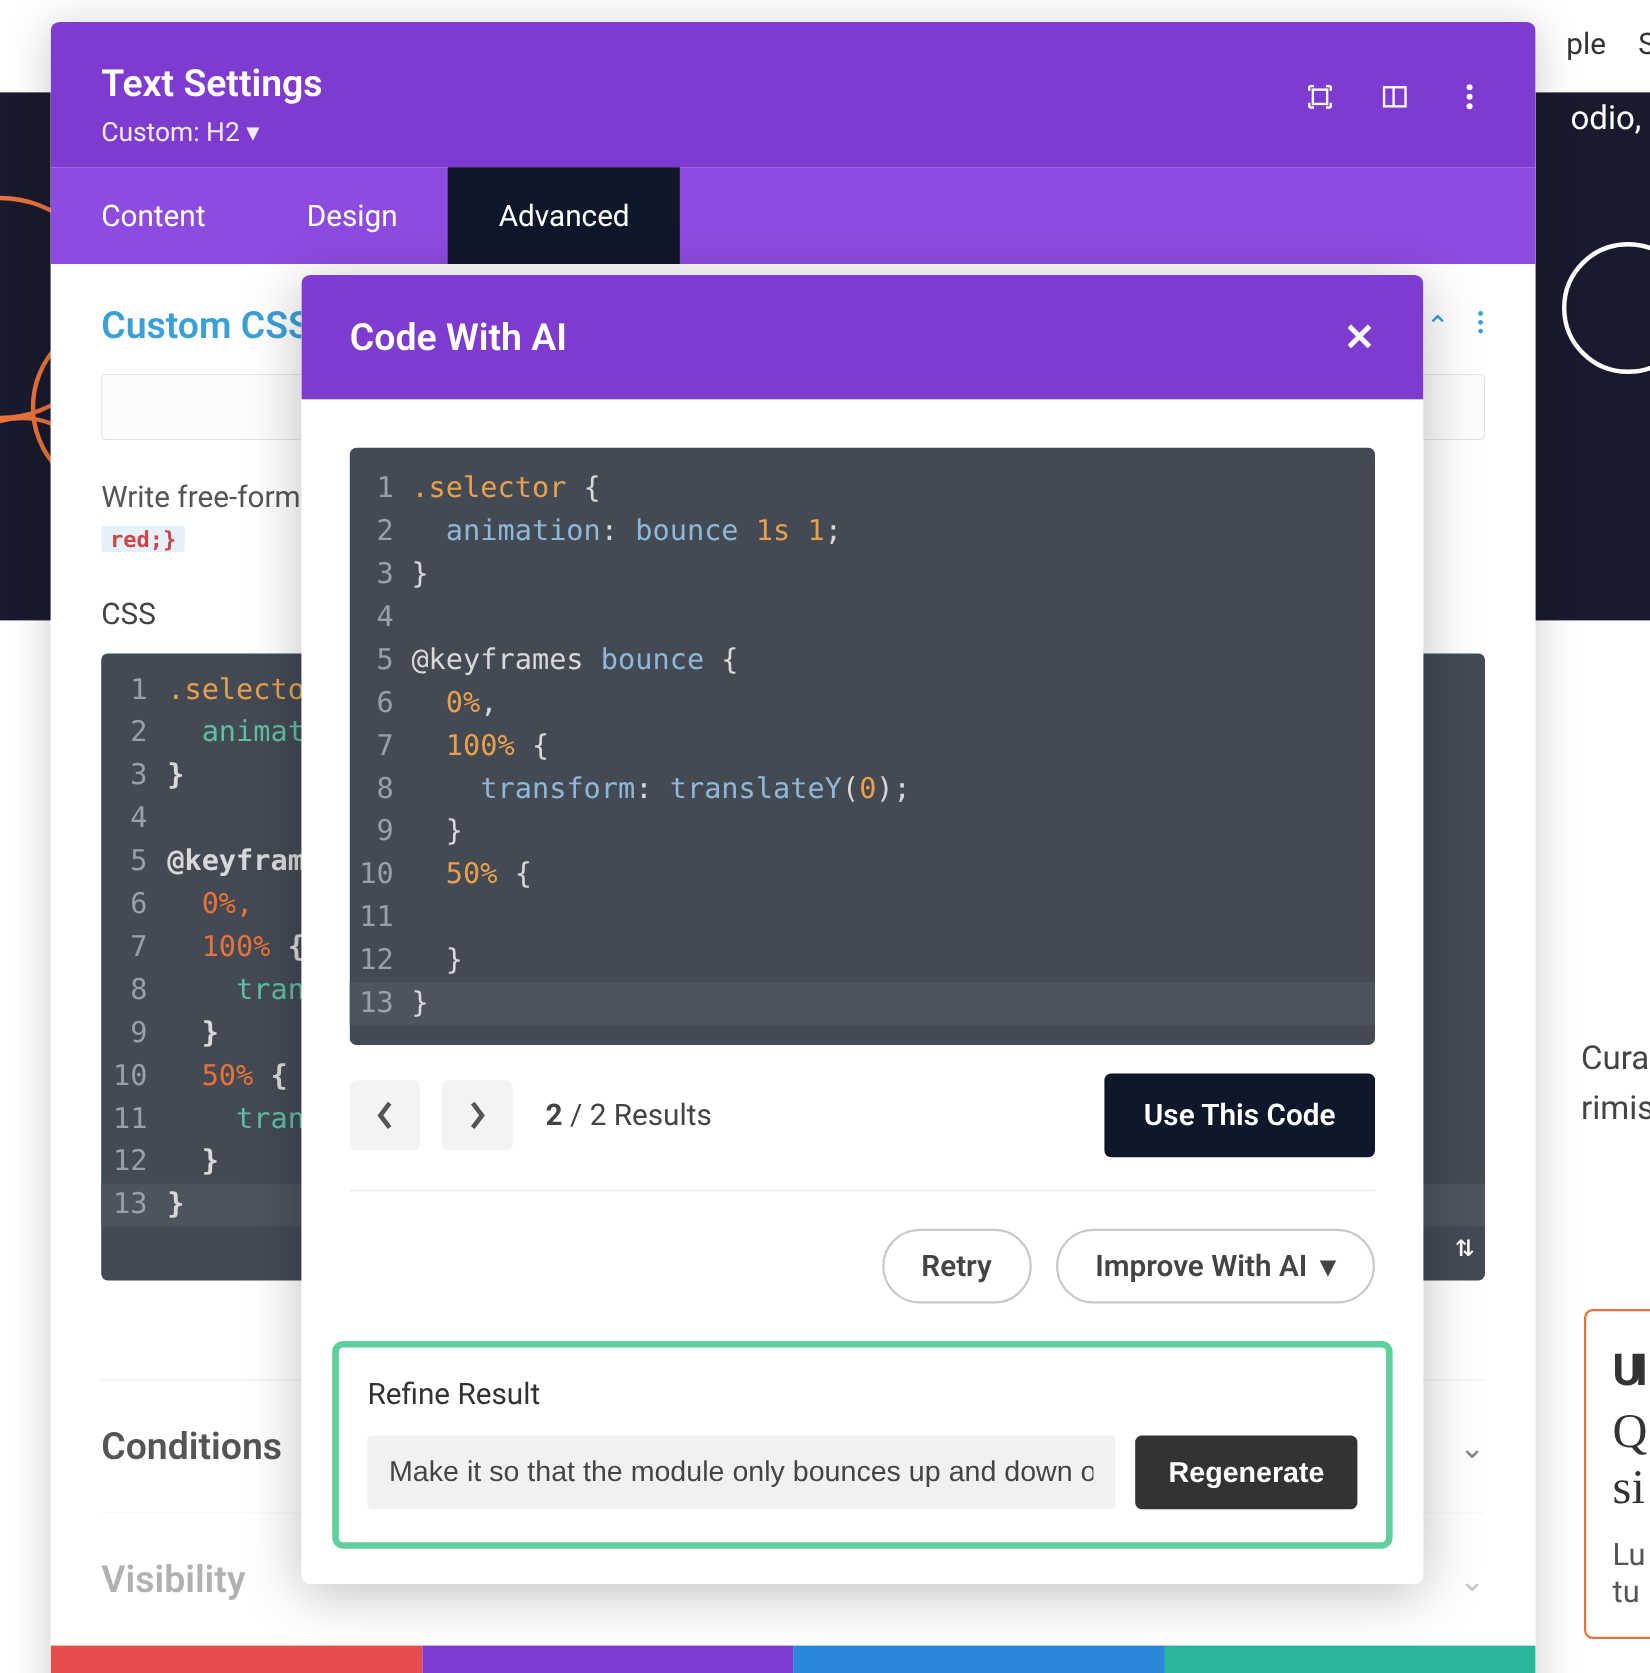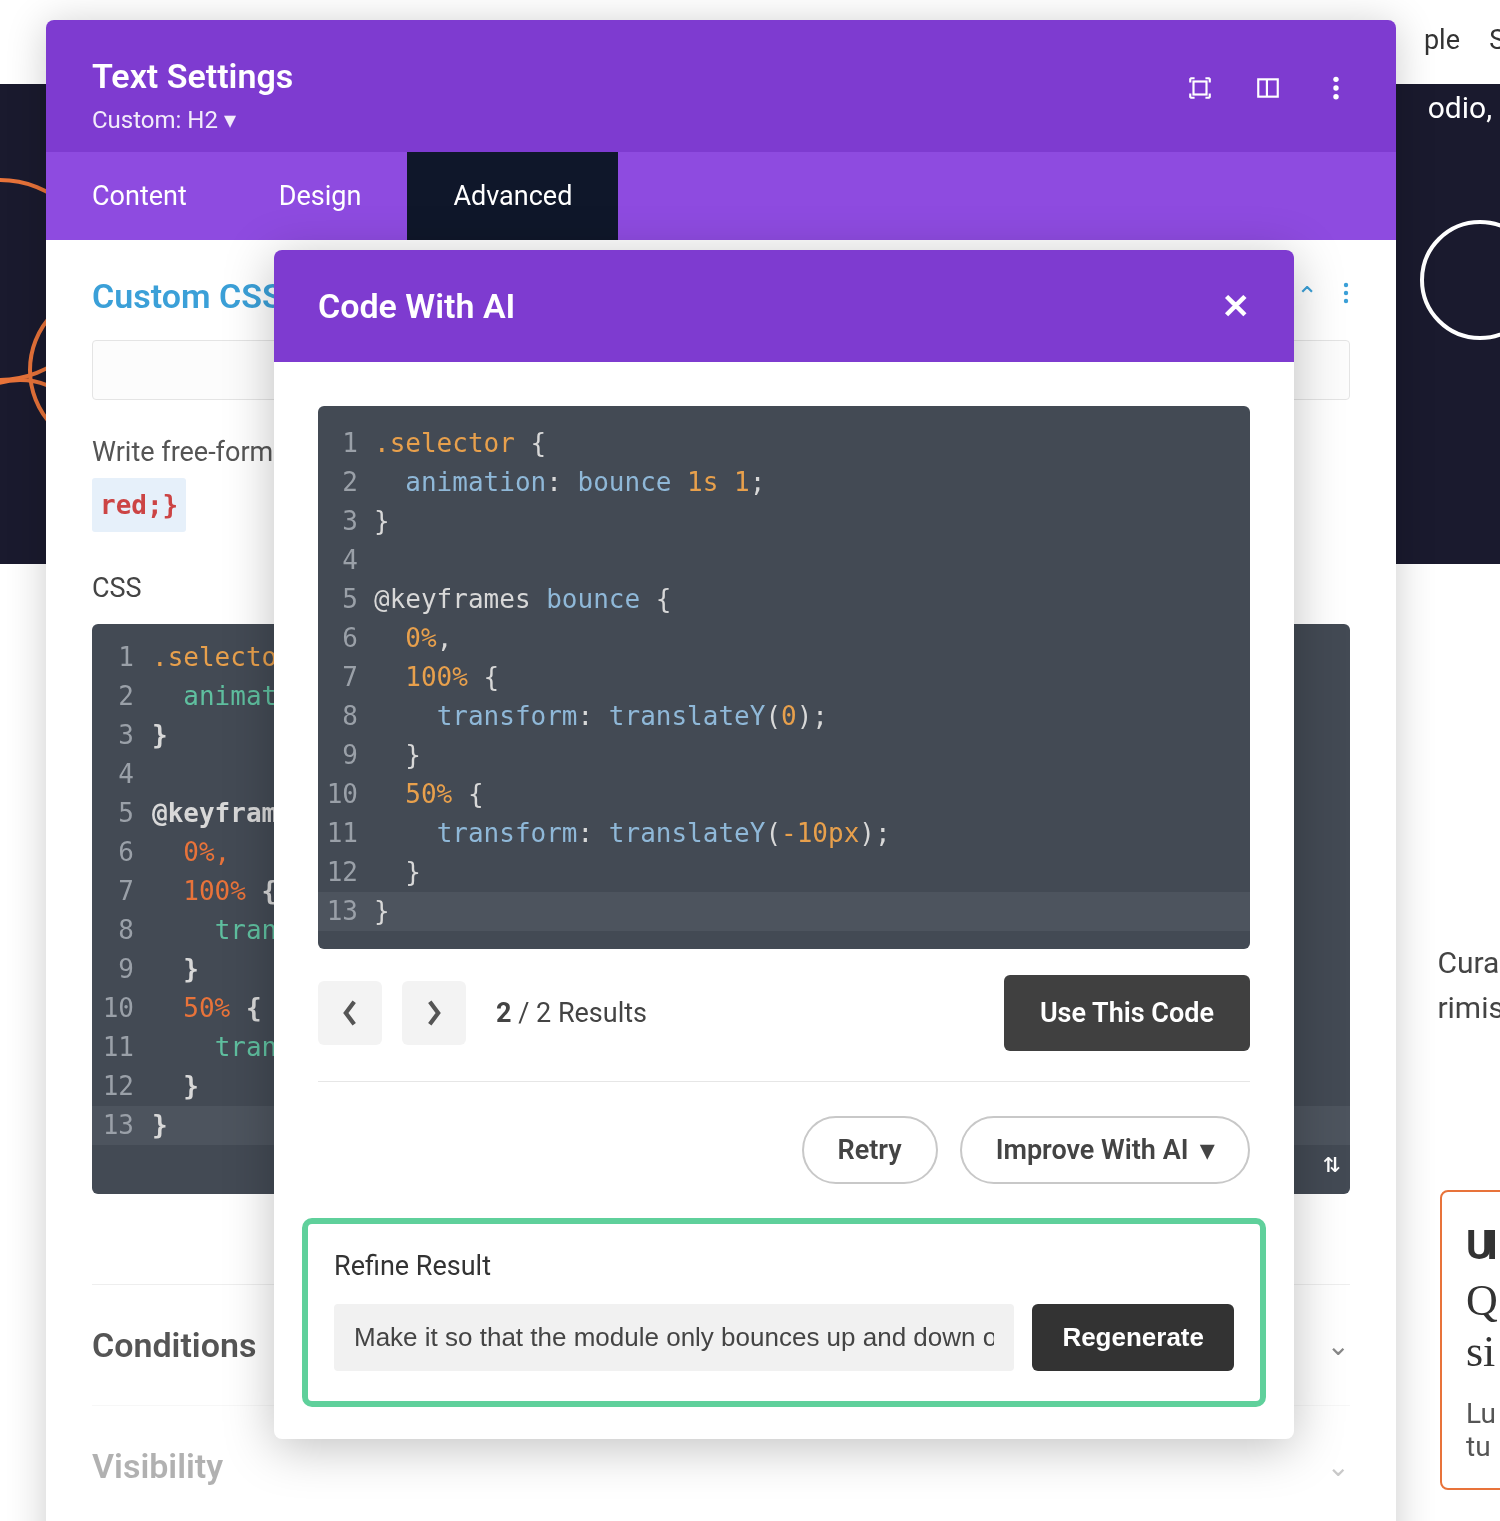--- a/index.html
+++ b/index.html
@@ -35,21 +35,21 @@
 .tab { padding: 28px 46px; font-size: 27px; color: #fff; cursor: pointer; }
 .tab.active { background: #0f172a; }
 .panel-body { padding: 36px 46px 0; }
 .section-row { display: flex; align-items: center; justify-content: space-between; margin-bottom: 24px; }
 .section-title { font-size: 34px; font-weight: 600; color: #3ba0d8; }
 .section-icons { display: flex; gap: 24px; color: #3ba0d8; }
 .section-icons .ic { cursor: pointer; font-size: 26px; }
 .css-label { font-size: 27px; color: #444; margin: 40px 0 20px; }
 .search-input { width: 100%; height: 60px; border: 1px solid #e4e4e4; border-radius: 4px; background: #fcfcfc; }
 .help-text { font-size: 27px; color: #555; margin-top: 36px; }
-.red-chip { display: inline-block; background: #e6f0fa; color: #c44; font-family: "Menlo","Monaco","Consolas",monospace; font-size: 26px; font-weight: 700; padding: 12px 8px; border-radius: 3px; margin-top: 10px; }
+.red-chip { display: inline-block; background: #e6f0fa; color: #c44; font-family: "Menlo","Monaco","Consolas",monospace; font-size: 20px; font-weight: 700; padding: 0 8px; border-radius: 3px; margin-top: 10px; }
 .code-box { margin-top: 20px; background: #434a54; border-radius: 6px; padding: 14px 0; font-family: "Menlo","Monaco","Consolas",monospace; font-size: 26px; line-height: 1.5; color: #d8d8d8; overflow: hidden; height: 570px; position: relative; }
 .code-line { display: flex; }
 .ln { width: 60px; text-align: right; color: #9aa0a8; padding-right: 18px; user-select: none; }
 .code-box .l13 { background: #4d545e; }
 .tok-sel { color: #e8a04c; }
 .tok-kw { color: #d8d8d8; font-weight: 700; }
 .tok-num { color: #e8733a; }
 .tok-fn { color: #5fbf9f; }
 .code-swap { position: absolute; right: 10px; bottom: 10px; color: #fff; font-size: 28px; }
 
@@ -83,21 +83,21 @@
 .ai-punc { color: #d8d8d8; }
 .ai-at { color: #d8d8d8; }
 .ai-id { color: #8fb8d8; }
 .ai-fun { color: #8fb8d8; }
 
 .ai-nav { display: flex; align-items: center; justify-content: space-between; margin-top: 26px; padding-bottom: 30px; }
 .ai-nav-left { display: flex; align-items: center; gap: 20px; }
 .navbtn { width: 64px; height: 64px; background: #f3f3f3; border-radius: 6px; display: flex; align-items: center; justify-content: center; color: #555; cursor: pointer; font-size: 28px; }
 .results-text { font-size: 27px; color: #444; margin-left: 10px; }
 .results-text .cur { font-weight: 700; }
-.use-btn { background: #404040; color: #fff; padding: 22px 36px; border-radius: 6px; font-size: 27px; font-weight: 600; cursor: pointer; }
+.use-btn { background: #0f172a; color: #fff; padding: 22px 36px; border-radius: 6px; font-size: 27px; font-weight: 600; cursor: pointer; }
 
 .ai-divider { height: 1px; background: #e6e6e6; }
 .ai-actions { display: flex; justify-content: flex-end; gap: 22px; padding: 34px 0; text-align: right; }
 .pill { border: 2px solid #c8c8c8; border-radius: 999px; padding: 16px 34px; font-size: 27px; color: #444; font-weight: 600; cursor: pointer; display: inline-flex; align-items: center; gap: 12px; }
 
 .refine-wrap { margin: 0 -16px 0; border: 6px solid #5fd09b; border-radius: 10px; padding: 26px 26px 30px; margin-bottom: 32px; }
 .refine-title { font-size: 27px; color: #333; margin-bottom: 22px; }
 .refine-row { display: flex; gap: 18px; align-items: stretch; }
 .refine-input { flex: 1; background: #f1f1f1; border: none; border-radius: 4px; padding: 18px 20px; font-size: 26px; color: #444; }
 .regen-btn { background: #333; color: #fff; border-radius: 6px; padding: 18px 30px; font-size: 26px; font-weight: 600; cursor: pointer; border: none; }
@@ -312,21 +312,20 @@
       <div class="code-line">
           <span class="ln">9</span>
           <span><span style="white-space:pre">  </span><span class="ai-punc">}</span></span>
         </div>
       <div class="code-line">
           <span class="ln">10</span>
           <span><span style="white-space:pre">  </span><span class="ai-num">50%</span><span class="ai-punc"> {</span></span>
         </div>
       <div class="code-line">
           <span class="ln">11</span>
-          <span><span style="white-space:pre">    </span><span class="ai-key">transform</span><span class="ai-punc">: </span><span class="ai-fun">translateY</span><span class="ai-punc">(</span><span class="ai-num">-10px</span><span class="ai-punc">)</span><span class="ai-punc">;</span></span>
         </div>
       <div class="code-line">
           <span class="ln">12</span>
           <span><span style="white-space:pre">  </span><span class="ai-punc">}</span></span>
         </div>
       <div class="code-line l13row">
           <span class="ln">13</span>
           <span class="ai-punc">}</span>
         </div>
     </div>

